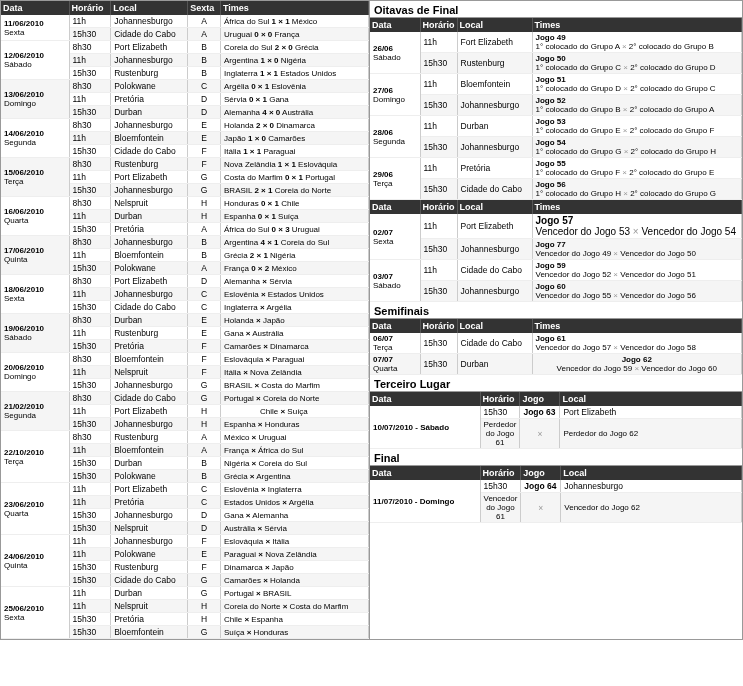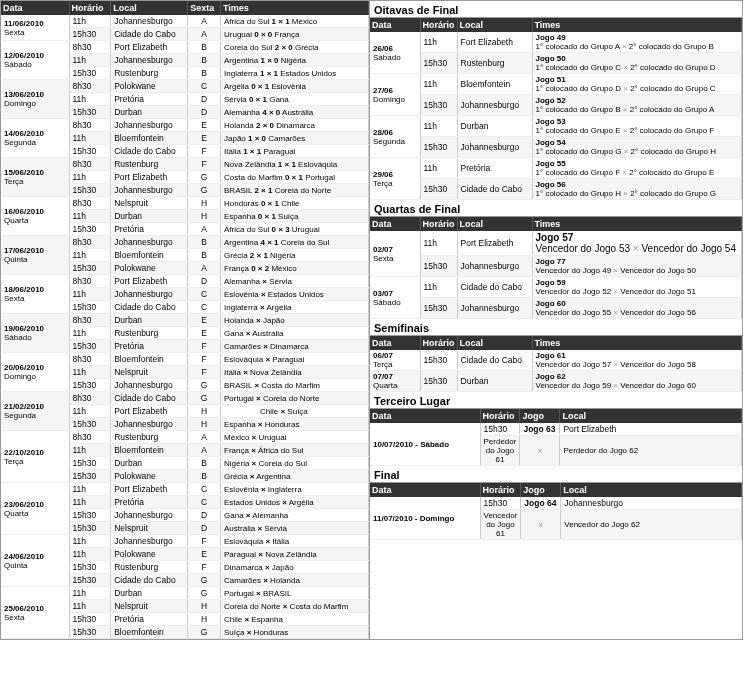--- a/index.html
+++ b/index.html
@@ -429,21 +429,20 @@
             <td style="font-size: 8px;"><strong>Jogo 55</strong><br>1° colocado do Grupo F <span style="color:#999"> × </span> 2° colocado do Grupo E</td>
           </tr>
           <tr style="background: rgb(245, 245, 245);">
             <td>15h30</td>
             <td>Cidade do Cabo</td>
             <td style="font-size: 8px;"><strong>Jogo 56</strong><br>1° colocado do Grupo H <span style="color:#999"> × </span> 2° colocado do Grupo G</td>
           </tr>
         </tbody>
     </table>
 
-    <div class="section-title">Quartas de Final</div>
     <table>
       <thead>
         <tr>
           <th style="width:50px">Data</th>
           <th style="width:35px">Horário</th>
           <th style="width:75px">Local</th>
           <th>Times</th>
         </tr>
       </thead>
       <tbody id="quartas-tbody">
@@ -486,21 +485,21 @@
           <tr>
             <td rowspan="1" style="font-size: 8px;"><strong>06/07</strong><br>Terça</td>
             <td>15h30</td>
             <td>Cidade do Cabo</td>
             <td style="font-size: 8px;"><strong>Jogo 61</strong><br>Vencedor do Jogo 57 <span style="color:#999"> × </span> Vencedor do Jogo 58</td>
           </tr>
           <tr style="background: rgb(245, 245, 245);">
             <td rowspan="1" style="font-size: 8px;"><strong>07/07</strong><br>Quarta</td>
             <td>15h30</td>
             <td>Durban</td>
-            <td style="font-size: 8px;"><strong>Jogo 62</strong><br>Vencedor do Jogo 59 <span style="color:#999"> × </span> Vencedor do Jogo 60</td>
+            <td style="font-size: 8px; text-align: center;"><strong>Jogo 62</strong><br>Vencedor do Jogo 59 <span style="color:#999"> × </span> Vencedor do Jogo 60</td>
           </tr>
         </tbody>
     </table>
 
     <div class="section-title">Terceiro Lugar</div>
     <table>
       <thead>
         <tr>
           <th style="width:110px">Data</th>
           <th style="width:35px">Horário</th>

